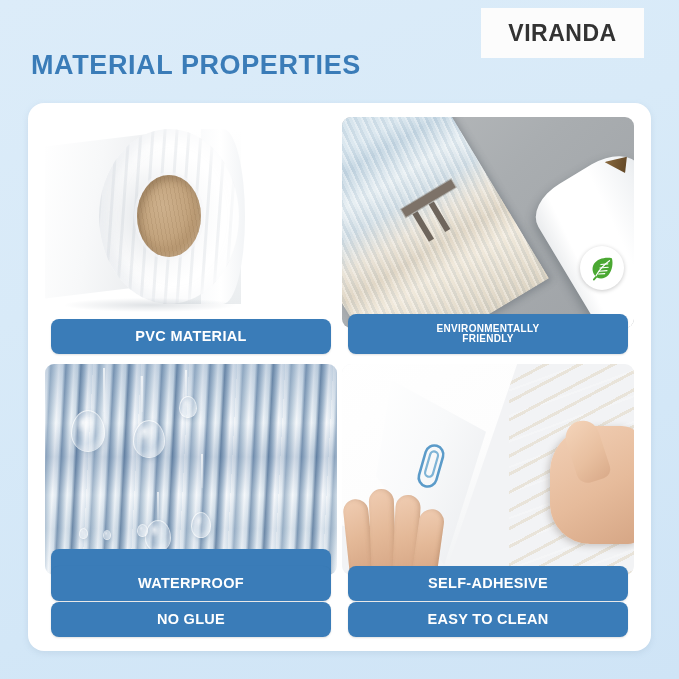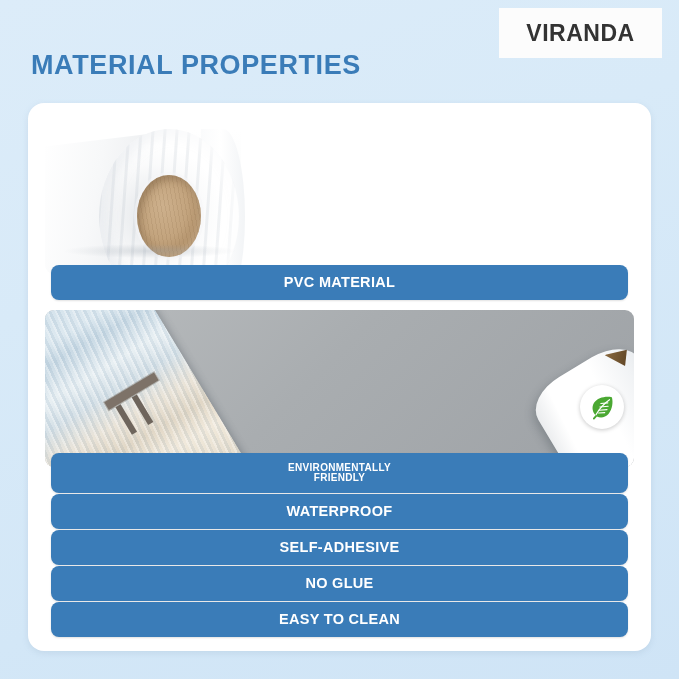--- a/index.html
+++ b/index.html
@@ -27,21 +27,21 @@
     left: 31px; top: 50px;
     font-size: 27px;
     font-weight: bold;
     letter-spacing: 0.6px;
     color: #3a7cb8;
     white-space: nowrap;
   }
 
   .brand-box {
     position: absolute;
-    right: 17px; top: 8px;
+    right: 35px; top: 8px;
     width: 163px; height: 50px;
     background: #fcfcfc;
     display: flex;
     align-items: center;
     justify-content: center;
   }
 
   .brand-name {
     font-size: 23px;
     font-weight: bold;
@@ -57,21 +57,21 @@
     background: #ffffff;
     border-radius: 16px;
     box-shadow: 0 2px 6px rgba(120,150,175,0.18);
   }
 
   .grid {
     position: absolute;
     left: 17px; top: 14px;
     width: 589px; height: 520px;
     display: grid;
-    grid-template-columns: repeat(1, 1fr);
+    grid-template-columns: repeat(2, 1fr);
     grid-template-rows: repeat(2, 1fr);
     column-gap: 5px;
     row-gap: 10px;
   }
 
   
   .card {
     position: relative;
     width: 100%; height: 100%;
     display: flex;

